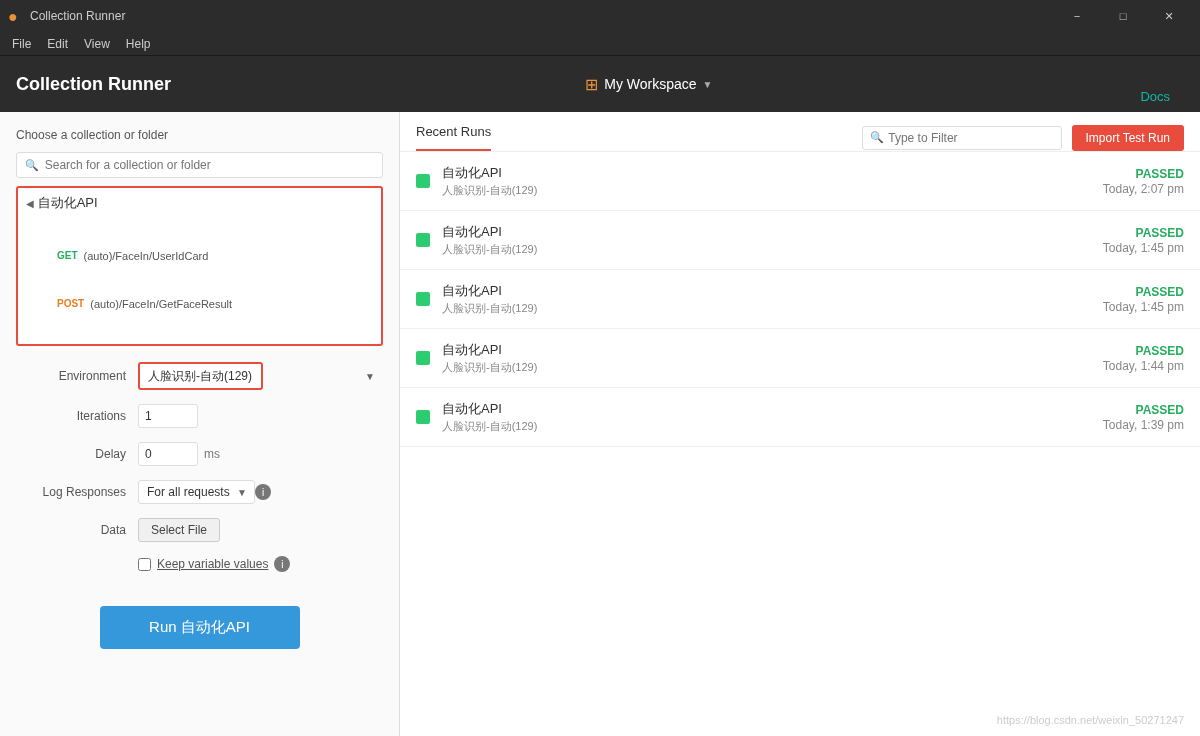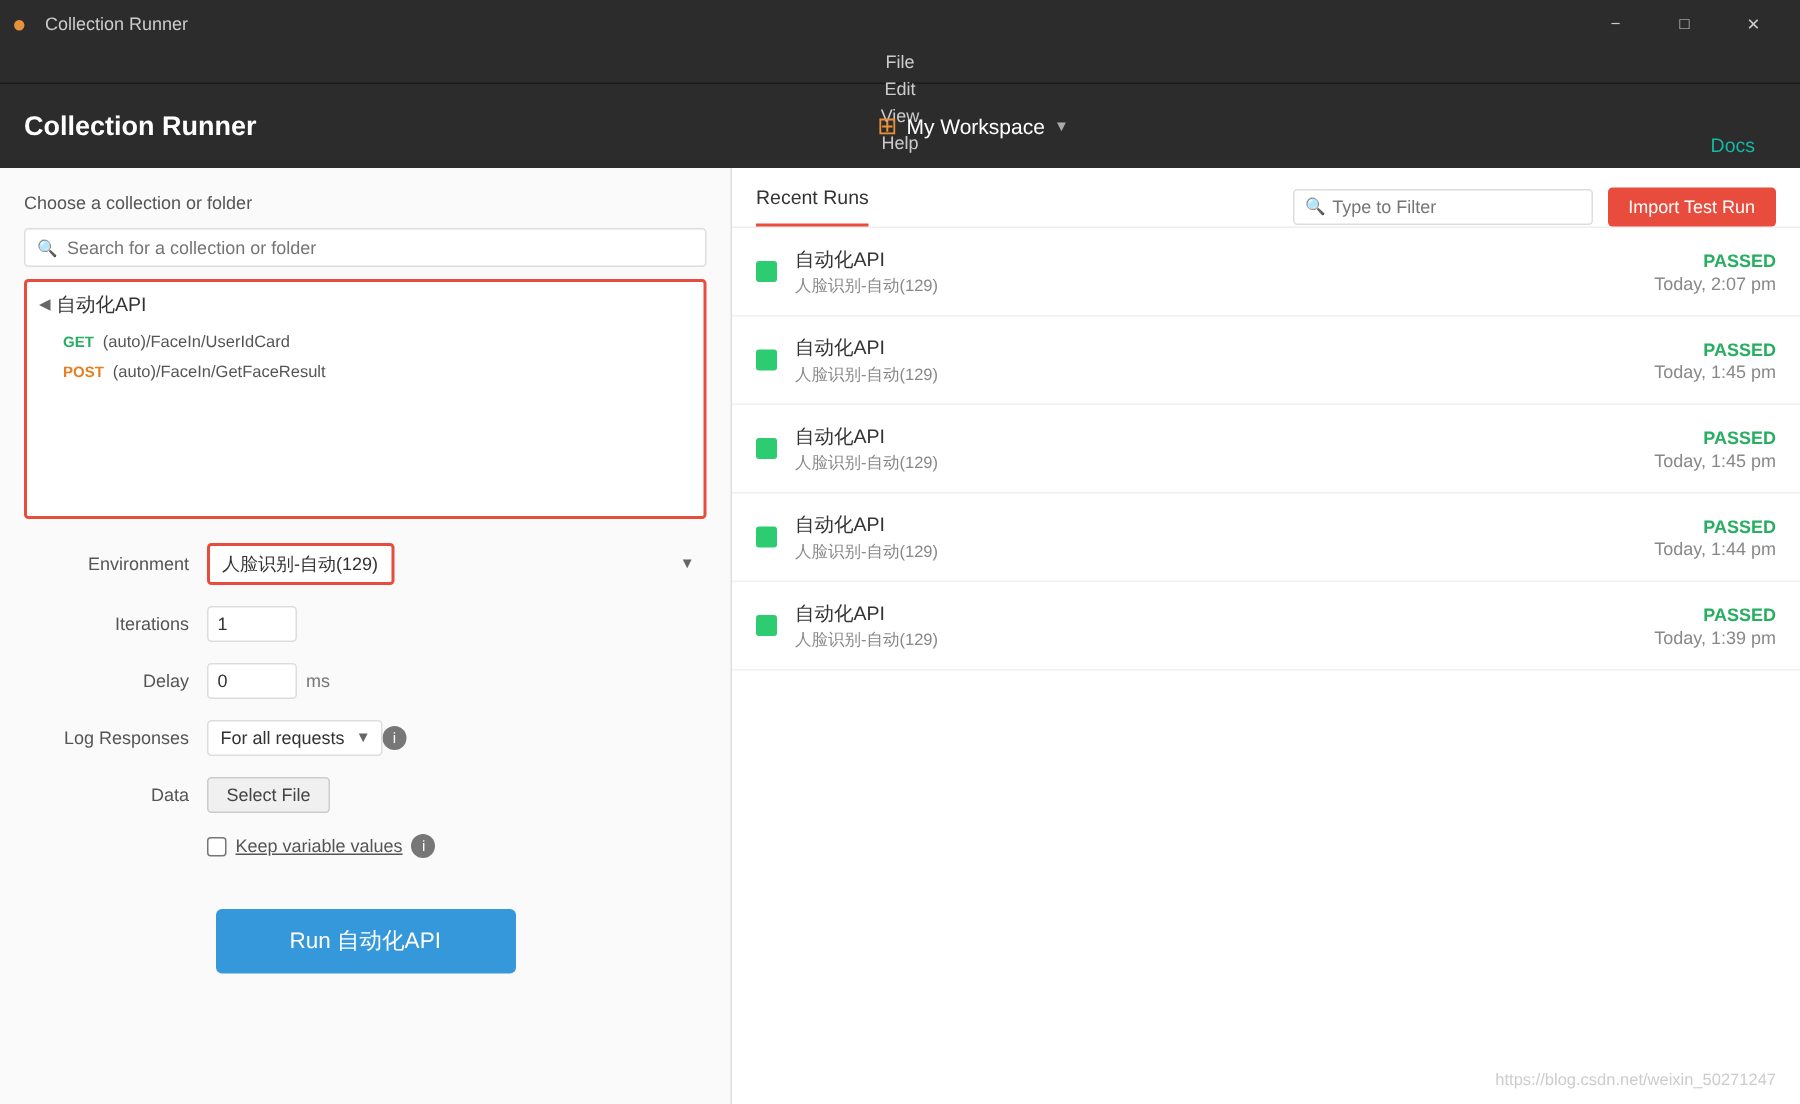--- a/index.html
+++ b/index.html
@@ -24,21 +24,20 @@
     }
 
     
     .menu-bar {
       background: #2c2c2c;
       height: 24px;
       display: flex;
       align-items: center;
       padding: 0 4px;
       border-bottom: 1px solid #1a1a1a;
-      flex-direction: column;
     }
     .menu-item {
       color: #ccc; font-size: 12px; padding: 2px 8px;
       cursor: pointer; border-radius: 2px;
     }
 
     
     .app-header {
       background: #2c2c2c;
       height: 56px;
@@ -65,21 +64,21 @@
     }
 
     
     .main-layout {
       display: flex;
       height: calc(736px - 32px - 24px - 56px);
     }
 
     
     .left-panel {
-      width: 488px;
+      width: 400px;
       background: #fafafa;
       border-right: 1px solid #ddd;
       padding: 16px;
       overflow-y: auto;
       flex-shrink: 0;
     }
     .choose-label { color: #555; font-size: 12px; margin-bottom: 10px; }
 
     .search-box {
       display: flex; align-items: center;
@@ -97,23 +96,23 @@
       margin-bottom: 16px;
       min-height: 160px;
     }
     .tree-item-root {
       display: flex; align-items: center;
       padding: 6px 8px;
       cursor: pointer; font-size: 13px; color: #333;
     }
     .tree-arrow { margin-right: 4px; font-size: 10px; color: #666; }
     .tree-item-child {
-      padding: 4px 8px 4px 24px;
+      padding: 4px 8px 4px 39px;
       font-size: 11px; cursor: pointer;
-      display: flex; align-items: center; gap: 6px;
+      display: flex; gap: 6px; margin-top: 28px;
     }
     .method-get { color: #27ae60; font-size: 10px; font-weight: bold; }
     .method-post { color: #e67e22; font-size: 10px; font-weight: bold; }
     .tree-path { color: #555; }
 
     
     .form-row {
       display: flex; align-items: center; margin-bottom: 14px;
     }
     .form-label { color: #555; font-size: 12px; width: 110px; text-align: right; margin-right: 12px; flex-shrink: 0; }

